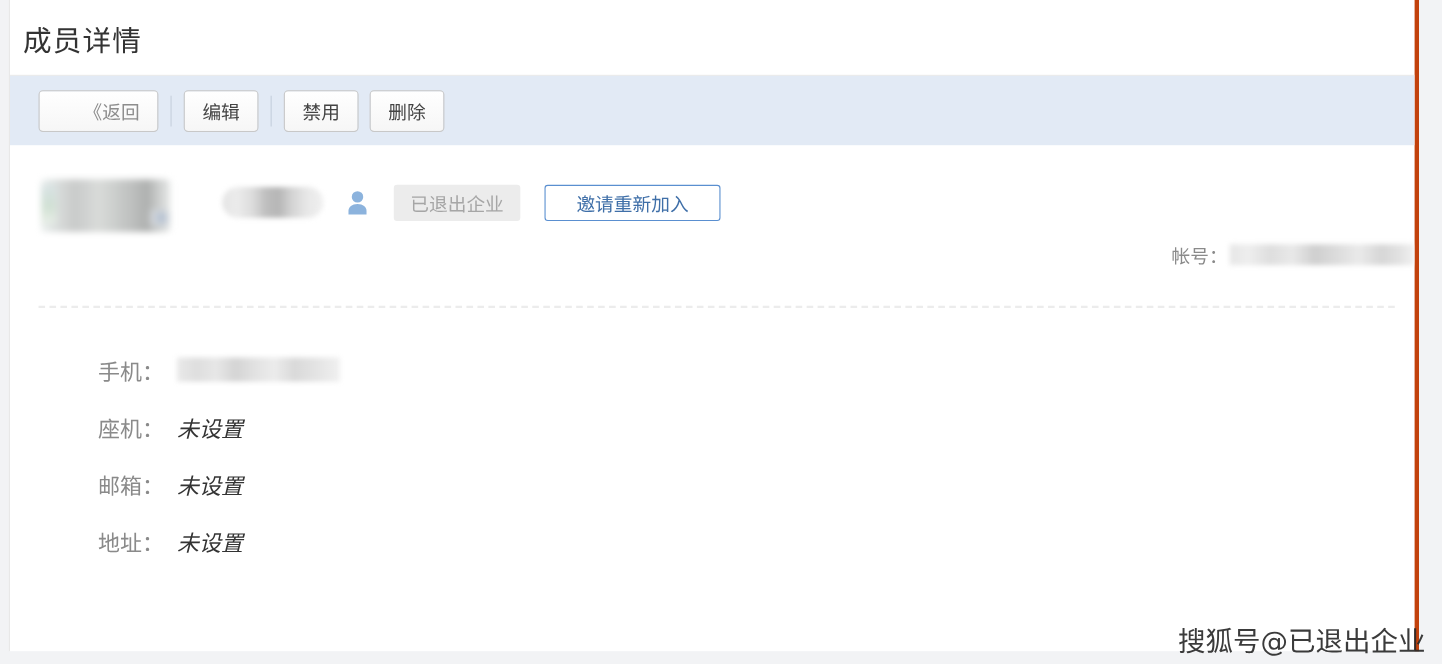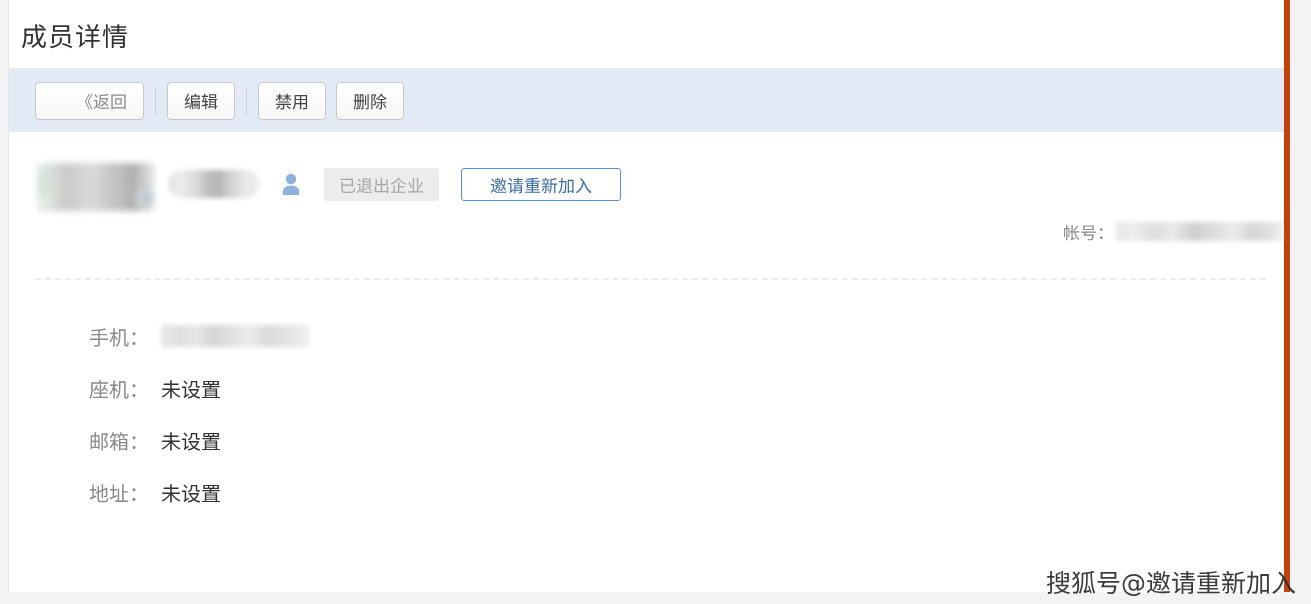--- a/index.html
+++ b/index.html
@@ -18,21 +18,21 @@
 
   
   #app-frame {
     position: absolute;
     left: 8px;
     top: 0;
     width: 1282px;
     height: 592px;
     background: #ffffff;
     border-left: 1px solid #e6e6e6;
-    border-right: 6px solid #c2410c;
+    border-right: 4px solid #c2410c;
     box-sizing: border-box;
     overflow: hidden;
   }
 
   
   #page-title {
     font-size: 26px;
     color: #333333;
     letter-spacing: 1px;
     padding: 18px 0 0 12px;
@@ -117,21 +117,21 @@
   #avatar::after {
     content: "";
     position: absolute;
     right: 2px; bottom: 6px;
     width: 16px; height: 14px;
     background: radial-gradient(circle at 60% 50%, #9fb0c8, #dcdfe2 70%);
     filter: blur(2px);
   }
 
   #profile-right {
-    margin-left: 13px;
+    margin-left: 47px;
     flex: 1 1 auto;
   }
   #name-row {
     display: flex;
     align-items: center;
     height: 48px;
   }
   #member-name {
     width: 92px;
     height: 28px;
@@ -222,20 +222,21 @@
   }
   .detail-label {
     color: #8a8a8a;
     width: 72px;
     flex: 0 0 auto;
     white-space: nowrap;
   }
   .detail-value {
     color: #333333;
     white-space: nowrap;
+    font-style: italic;
   }
   .blur-val {
     height: 22px;
     filter: blur(2.6px);
   }
   .blur-phone {
     width: 148px;
     background:
       linear-gradient(90deg,
         #e9e9e9 0%, #dedede 12%, #e7e7e7 24%, #d4d4d4 36%,
@@ -332,13 +333,13 @@
 
     <div class="detail-row">
       <span class="detail-label">地址：</span>
       <span class="detail-value">未设置</span>
     </div>
 
   </div>
 
 </div>
 
-<div id="watermark">搜狐号@邀请重新加入</div>
+<div id="watermark">搜狐号@已退出企业</div>
 
 </body></html>

